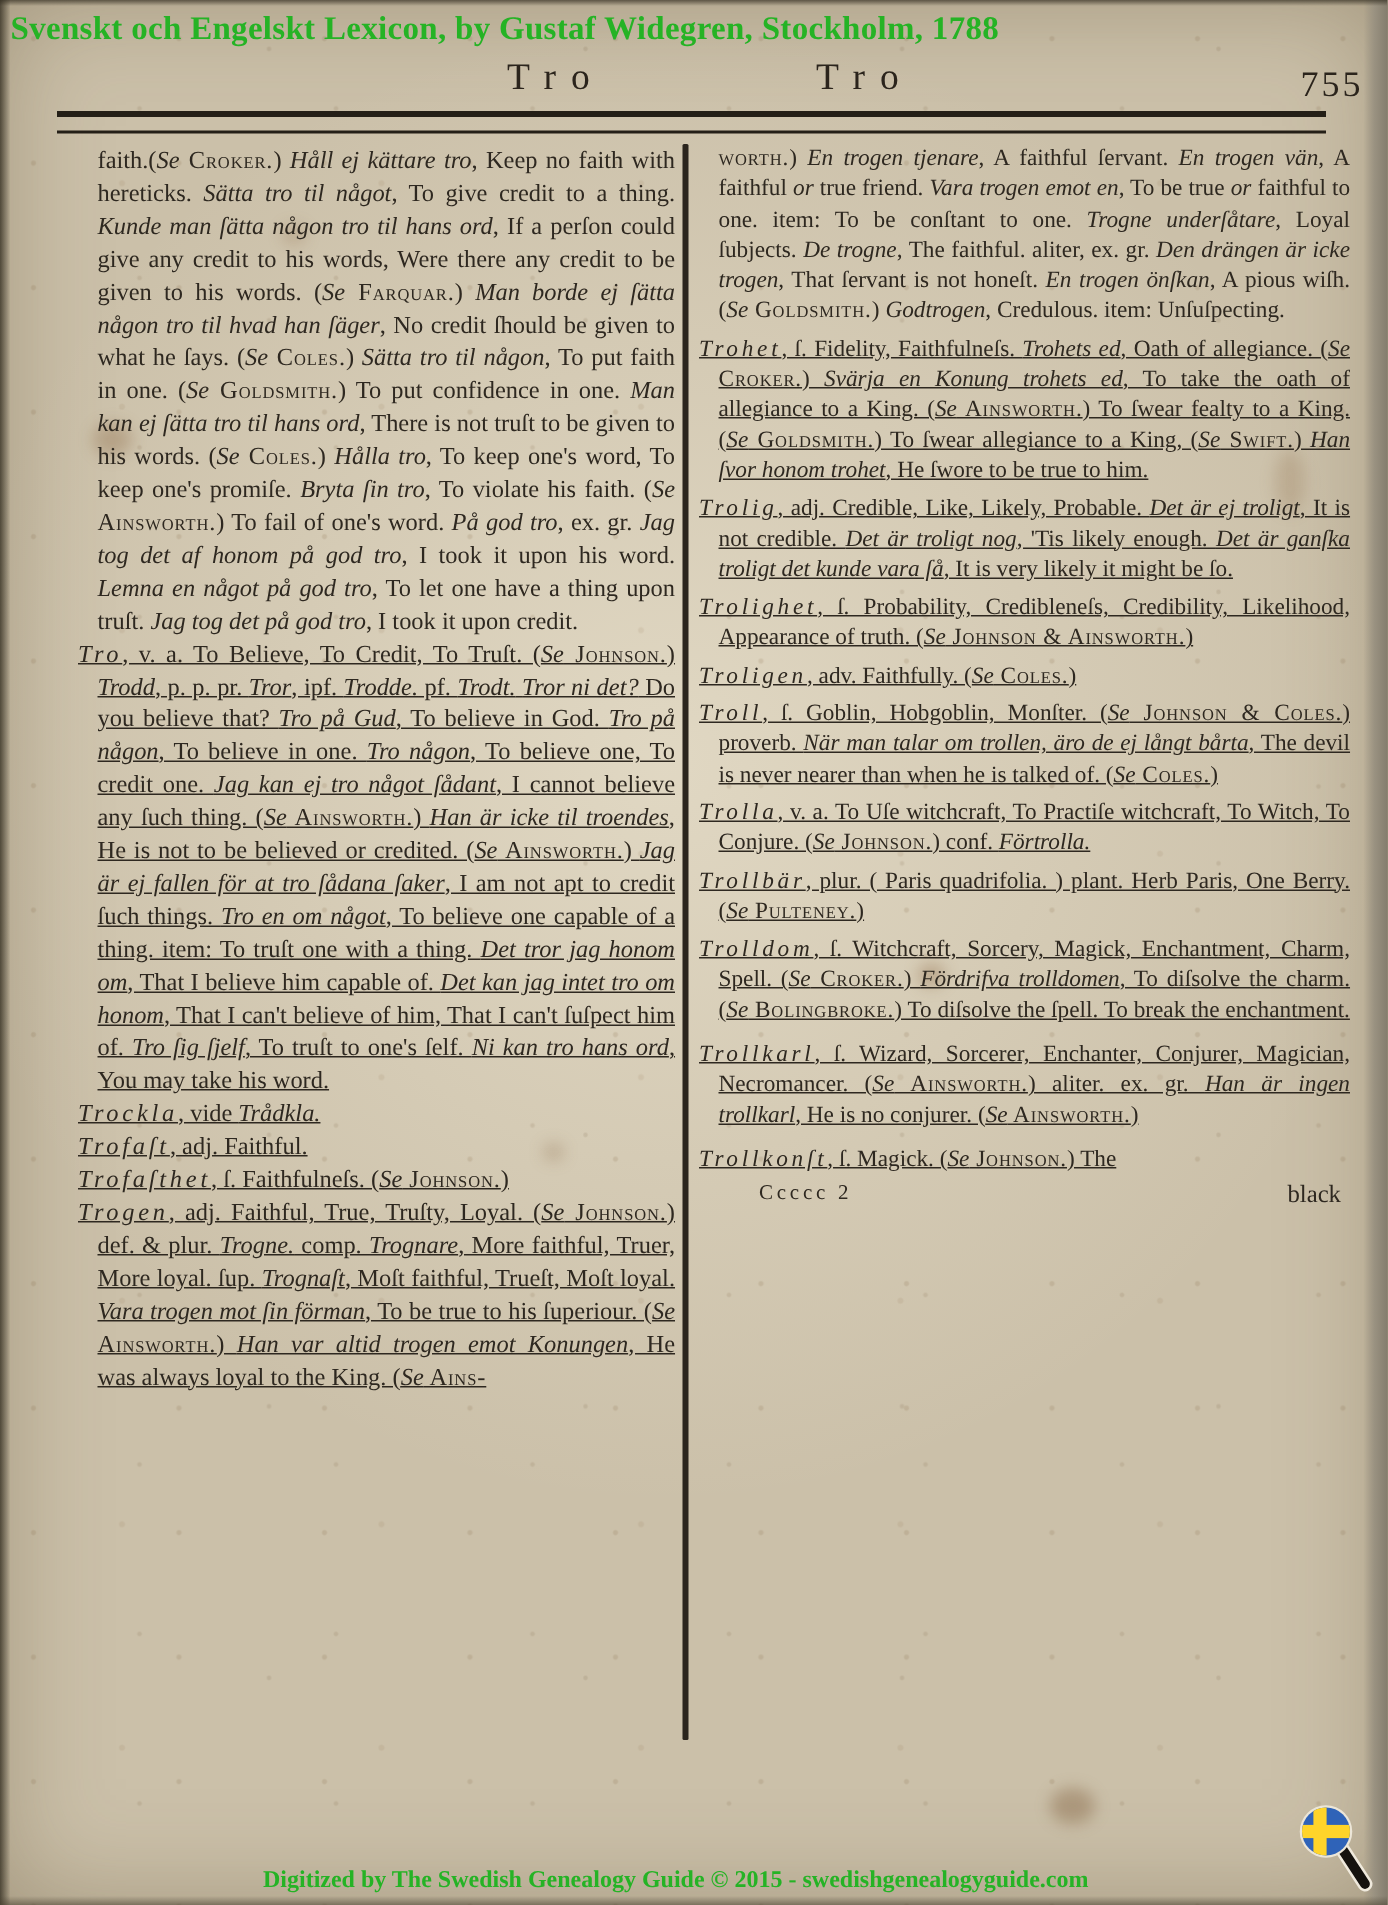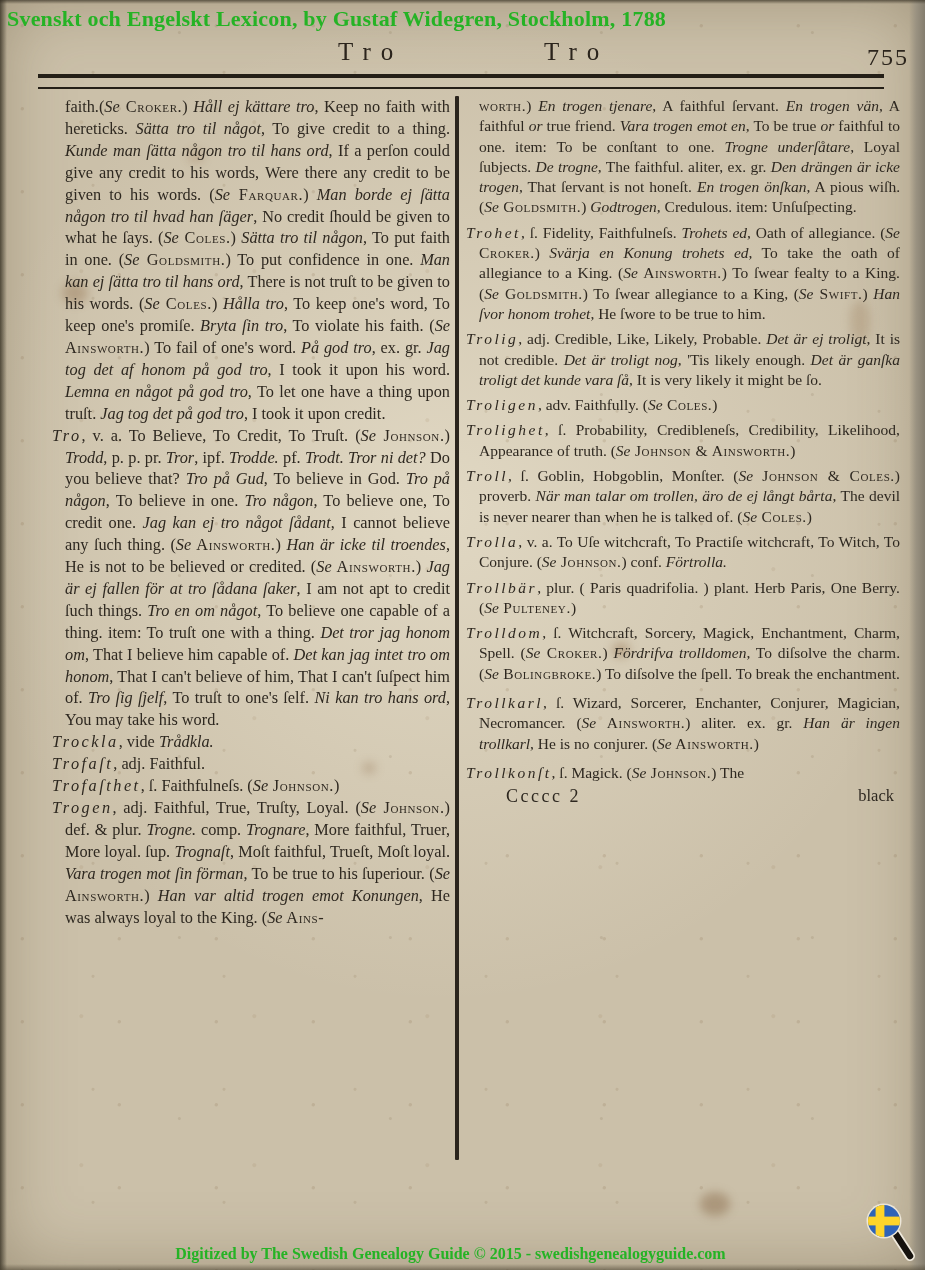--- a/index.html
+++ b/index.html
@@ -44,30 +44,30 @@
   .double-rule{position:absolute;left:38px;top:74px;width:846px;height:9px;
     border-top:4px solid #241f17;border-bottom:2px solid #241f17;}
 
   
   .columns{position:absolute;left:32px;top:96px;width:848px;display:flex;align-items:flex-start;margin-left:20px;}
   .col{text-align:justify;}
   .col-left{width:398px;font-size:16.3px;line-height:21.9px;}
   .col-divider{width:4px;height:1064px;background:#2b251d;margin:0 7px 0 5px;border-radius:1px;}
   .col-right{flex:1;font-size:15.5px;line-height:20.3px;}
   .entry{margin:0;padding-left:13px;}
-  .entry.hang{text-indent:-13px;}
+  .entry.hang{text-indent:-13px;text-decoration:underline;}
   .entry.gap{margin-top:5px;}
   .entry.gap-lg{margin-top:9px;}
   .hw{font-style:italic;letter-spacing:2.5px;}
   .it{font-style:italic;}
   .sc{font-variant:small-caps;letter-spacing:.6px;}
 
   
   .sig-row{display:flex;justify-content:space-between;margin-top:3px;padding:0 6px 0 40px;}
-  .sig-mark{font-size:18px;letter-spacing:2.5px;}
+  .sig-mark{font-size:14px;letter-spacing:2.5px;}
   .catchword{font-size:16.5px;}
 
   .flag-loupe{position:absolute;left:860px;top:1198px;width:58px;height:66px;}
 </style>
 </head>
 <body>
 
 <div class="page" style="color: rgb(46, 40, 32); background-color: rgb(203, 192, 169);">
 
   <div class="edge edge-left"></div>
@@ -98,22 +98,22 @@
         <p class="entry hang"><span class="hw">Trofaſt</span><span>, adj. Faithful.</span></p>
         <p class="entry hang"><span class="hw">Trofaſthet</span><span>, ſ. Faithfulneſs. (</span><span class="it">Se</span><span class="sc"> Johnson.</span><span>)</span></p>
         <p class="entry hang"><span class="hw">Trogen</span><span>, adj. Faithful, True, Truſty, Loyal. (</span><span class="it">Se</span><span class="sc"> Johnson.</span><span>) def. &amp; plur. </span><span class="it">Trogne.</span><span> comp. </span><span class="it">Trognare</span><span>, More faithful, Truer, More loyal. ſup. </span><span class="it">Trognaſt</span><span>, Moſt faithful, Trueſt, Moſt loyal. </span><span class="it">Vara trogen mot ſin förman</span><span>, To be true to his ſuperiour. (</span><span class="it">Se</span><span class="sc"> Ainsworth.</span><span>) </span><span class="it">Han var altid trogen emot Konungen</span><span>, He was always loyal to the King. (</span><span class="it">Se</span><span class="sc"> Ains-</span></p>
       </div>
     <div class="col-divider"></div>
     <div class="col col-right">
       <div id="col-right-paras">
           <p class="entry"><span class="sc">worth.</span><span>) </span><span class="it">En trogen tjenare</span><span>, A faithful ſervant. </span><span class="it">En trogen vän</span><span>, A faithful </span><span class="it">or</span><span> true friend. </span><span class="it">Vara trogen emot en</span><span>, To be true </span><span class="it">or</span><span> faithful to one. item: To be conſtant to one. </span><span class="it">Trogne underſåtare</span><span>, Loyal ſubjects. </span><span class="it">De trogne</span><span>, The faithful. aliter, ex. gr. </span><span class="it">Den drängen är icke trogen</span><span>, That ſervant is not honeſt. </span><span class="it">En trogen önſkan</span><span>, A pious wiſh. (</span><span class="it">Se</span><span class="sc"> Goldsmith.</span><span>) </span><span class="it">Godtrogen</span><span>, Credulous. item: Unſuſpecting.</span></p>
           <p class="entry hang gap"><span class="hw">Trohet</span><span>, ſ. Fidelity, Faithfulneſs. </span><span class="it">Trohets ed</span><span>, Oath of allegiance. (</span><span class="it">Se</span><span class="sc"> Croker.</span><span>) </span><span class="it">Svärja en Konung trohets ed</span><span>, To take the oath of allegiance to a King. (</span><span class="it">Se</span><span class="sc"> Ainsworth.</span><span>) To ſwear fealty to a King. (</span><span class="it">Se</span><span class="sc"> Goldsmith.</span><span>) To ſwear allegiance to a King, (</span><span class="it">Se</span><span class="sc"> Swift.</span><span>) </span><span class="it">Han ſvor honom trohet</span><span>, He ſwore to be true to him.</span></p>
           <p class="entry hang gap"><span class="hw">Trolig</span><span>, adj. Credible, Like, Likely, Probable. </span><span class="it">Det är ej troligt</span><span>, It is not credible. </span><span class="it">Det är troligt nog</span><span>, 'Tis likely enough. </span><span class="it">Det är ganſka troligt det kunde vara ſå</span><span>, It is very likely it might be ſo.</span></p>
+          <p class="entry hang gap"><span class="hw">Trolighet</span><span>, ſ. Probability, Credibleneſs, Credibility, Likelihood, Appearance of truth. (</span><span class="it">Se</span><span class="sc"> Johnson &amp; Ainsworth.</span><span>)</span></p>
           <p class="entry hang gap"><span class="hw">Troligen</span><span>, adv. Faithfully. (</span><span class="it">Se</span><span class="sc"> Coles.</span><span>)</span></p>
-          <p class="entry hang gap"><span class="hw">Trolighet</span><span>, ſ. Probability, Credibleneſs, Credibility, Likelihood, Appearance of truth. (</span><span class="it">Se</span><span class="sc"> Johnson &amp; Ainsworth.</span><span>)</span></p>
           <p class="entry hang gap"><span class="hw">Troll</span><span>, ſ. Goblin, Hobgoblin, Monſter. (</span><span class="it">Se</span><span class="sc"> Johnson &amp; Coles.</span><span>) proverb. </span><span class="it">När man talar om trollen, äro de ej långt bårta</span><span>, The devil is never nearer than when he is talked of. (</span><span class="it">Se</span><span class="sc"> Coles.</span><span>)</span></p>
           <p class="entry hang gap"><span class="hw">Trolla</span><span>, v. a. To Uſe witchcraft, To Practiſe witchcraft, To Witch, To Conjure. (</span><span class="it">Se</span><span class="sc"> Johnson.</span><span>) conf. </span><span class="it">Förtrolla.</span></p>
           <p class="entry hang gap"><span class="hw">Trollbär</span><span>, plur. ( Paris quadrifolia. ) plant. Herb Paris, One Berry. (</span><span class="it">Se</span><span class="sc"> Pulteney.</span><span>)</span></p>
           <p class="entry hang gap"><span class="hw">Trolldom</span><span>, ſ. Witchcraft, Sorcery, Magick, Enchantment, Charm, Spell. (</span><span class="it">Se</span><span class="sc"> Croker.</span><span>) </span><span class="it">Fördrifva trolldomen</span><span>, To diſsolve the charm. (</span><span class="it">Se</span><span class="sc"> Bolingbroke.</span><span>) To diſsolve the ſpell. To break the enchantment.</span></p>
           <p class="entry hang gap gap-lg"><span class="hw">Trollkarl</span><span>, ſ. Wizard, Sorcerer, Enchanter, Conjurer, Magician, Necromancer. (</span><span class="it">Se</span><span class="sc"> Ainsworth.</span><span>) aliter. ex. gr. </span><span class="it">Han är ingen trollkarl</span><span>, He is no conjurer. (</span><span class="it">Se</span><span class="sc"> Ainsworth.</span><span>)</span></p>
           <p class="entry hang gap gap-lg"><span class="hw">Trollkonſt</span><span>, ſ. Magick. (</span><span class="it">Se</span><span class="sc"> Johnson.</span><span>) The</span></p>
         </div>
       <div class="sig-row">
         <span class="sig-mark">Ccccc 2</span>
         <span class="catchword">black</span>

